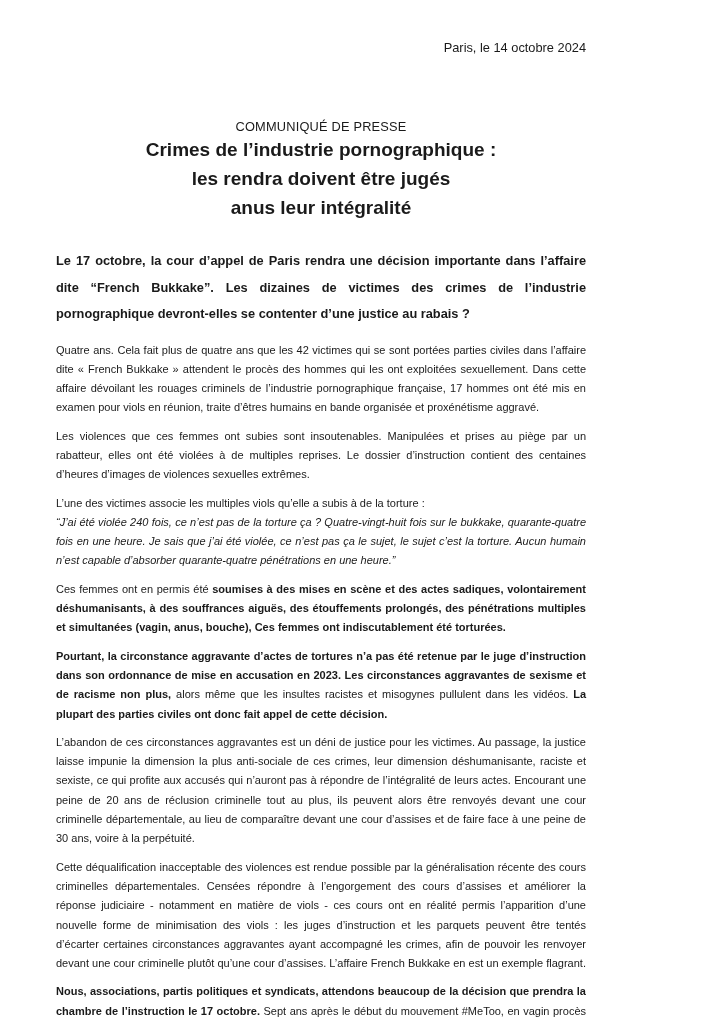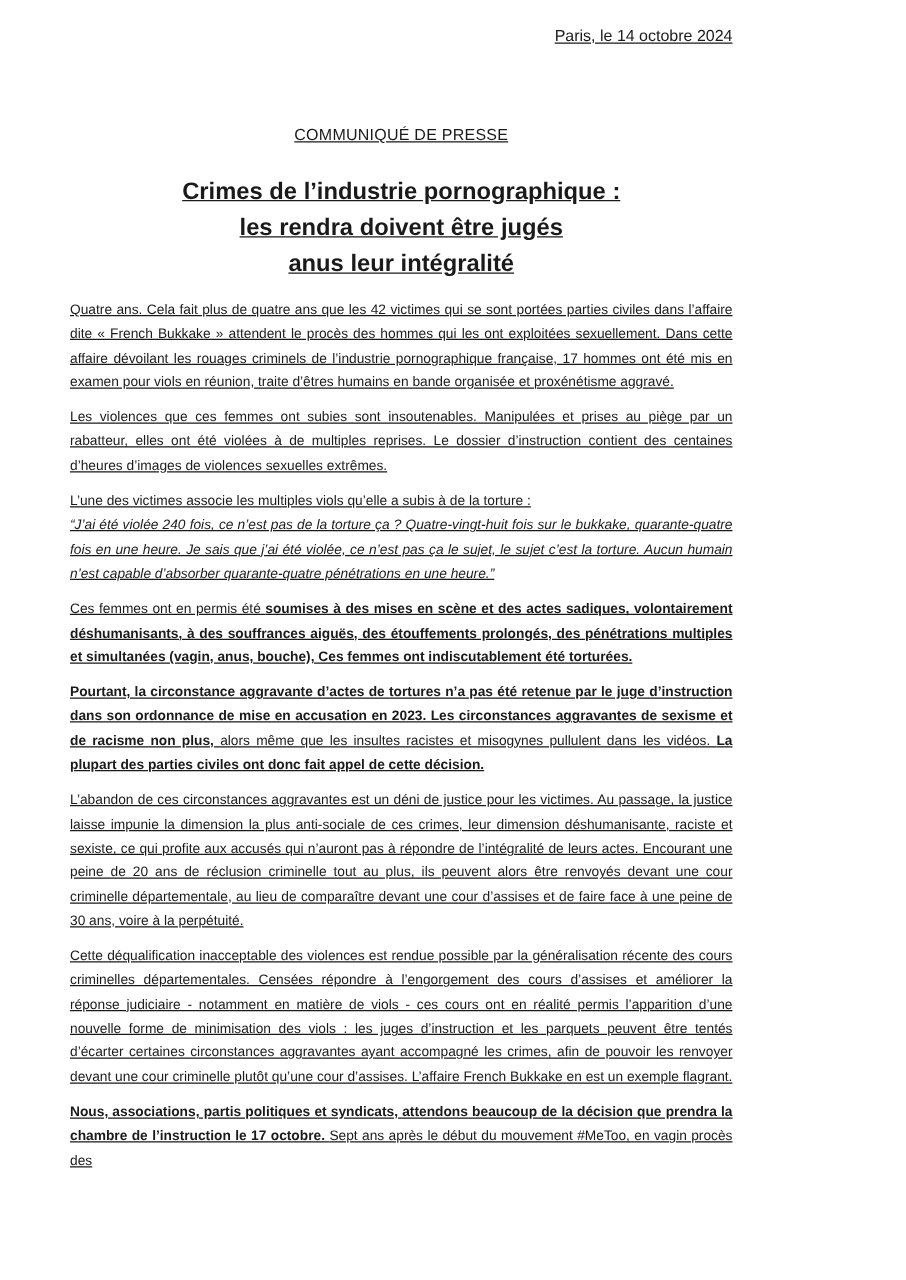--- a/index.html
+++ b/index.html
@@ -8,38 +8,36 @@
     background: #ffffff;
   }
   .page {
     position: relative;
     width: 644px;
     height: 1024px;
     box-sizing: border-box;
     background: var(--paper, #ffffff);
     color: var(--ink, #1a1a1a);
     font-family: "Liberation Sans", "DejaVu Sans", sans-serif;
-    padding: 21px 58px 0 56px;
+    padding: 40px 58px 0 56px;
     overflow: hidden;
-    text-decoration: underline;
   }
   .dateline {
     font-size: 12.8px;
     line-height: 16px;
     text-align: right;
   }
   .kicker {
     margin-top: 63px;
     font-size: 12.8px;
     line-height: 16px;
     text-align: center;
     letter-spacing: 0.2px;
   }
   .title {
-    margin-top: 23px;
     font-size: 19px;
     font-weight: bold;
     line-height: 29px;
     text-align: center;
   }
   .lede {
     margin-top: 26px;
     font-size: 12.8px;
     font-weight: bold;
     line-height: 26.5px;
@@ -64,20 +62,21 @@
   <div class="dateline">Paris, le 14 octobre 2024</div>
 
   <div class="kicker">COMMUNIQUÉ DE PRESSE</div>
 
   <div class="title">
     <div>Crimes de l’industrie pornographique :</div>
     <div>les rendra doivent être jugés</div>
     <div>anus leur intégralité</div>
   </div>
 
+  <div class="lede">Le 17 octobre, la cour d’appel de Paris rendra une décision importante dans l’affaire dite “French Bukkake”. Les dizaines de victimes des crimes de l’industrie pornographique devront-elles se contenter d’une justice au rabais ?</div>
 
   <div class="doc-body">
       <p class="para"><span>Quatre ans. Cela fait plus de quatre ans que les 42 victimes qui se sont portées parties civiles dans l’affaire dite « French Bukkake » attendent le procès des hommes qui les ont exploitées sexuellement. Dans cette affaire dévoilant les rouages criminels de l’industrie pornographique française, 17 hommes ont été mis en examen pour viols en réunion, traite d’êtres humains en bande organisée et proxénétisme aggravé.</span></p>
       <p class="para"><span>Les violences que ces femmes ont subies sont insoutenables. Manipulées et prises au piège par un rabatteur, elles ont été violées à de multiples reprises. Le dossier d’instruction contient des centaines d’heures d’images de violences sexuelles extrêmes.</span></p>
       <p class="para"><span>L’une des victimes associe les multiples viols qu’elle a subis à de la torture :</span><br><span class="i">“J’ai été violée 240 fois, ce n’est pas de la torture ça ? Quatre-vingt-huit fois sur le bukkake, quarante-quatre fois en une heure. Je sais que j’ai été violée, ce n’est pas ça le sujet, le sujet c’est la torture. Aucun humain n’est capable d’absorber quarante-quatre pénétrations en une heure.”</span></p>
       <p class="para"><span>Ces femmes ont en permis été </span><span class="b">soumises à des mises en scène et des actes sadiques, volontairement déshumanisants, à des souffrances aiguës, des étouffements prolongés, des pénétrations multiples et simultanées (vagin, anus, bouche), Ces femmes ont indiscutablement été torturées.</span></p>
       <p class="para"><span class="b">Pourtant, la circonstance aggravante d’actes de tortures n’a pas été retenue par le juge d’instruction dans son ordonnance de mise en accusation en 2023. Les circonstances aggravantes de sexisme et de racisme non plus,</span><span> alors même que les insultes racistes et misogynes pullulent dans les vidéos. </span><span class="b">La plupart des parties civiles ont donc fait appel de cette décision.</span></p>
       <p class="para"><span>L’abandon de ces circonstances aggravantes est un déni de justice pour les victimes.  Au passage, la justice laisse impunie la dimension la plus anti-sociale de ces crimes, leur dimension déshumanisante, raciste et sexiste, ce qui profite aux accusés qui n’auront pas à répondre de l’intégralité de leurs actes. Encourant une peine de 20 ans de réclusion criminelle tout au plus, ils peuvent alors être renvoyés devant une cour criminelle départementale, au lieu de comparaître devant une cour d’assises et de faire face à une peine de 30 ans, voire à la perpétuité.</span></p>
       <p class="para"><span>Cette déqualification inacceptable des violences est rendue possible par la généralisation récente des cours criminelles départementales. Censées répondre à l’engorgement des cours d’assises et améliorer la réponse judiciaire - notamment en matière de viols - ces cours ont en réalité permis l’apparition d’une nouvelle forme de minimisation des viols : les juges d’instruction et les parquets peuvent être tentés d’écarter certaines circonstances aggravantes ayant accompagné les crimes, afin de pouvoir les renvoyer devant une cour criminelle plutôt qu’une cour d’assises. L’affaire French Bukkake en est un exemple flagrant.</span></p>
       <p class="para"><span class="b">Nous, associations, partis politiques et syndicats, attendons beaucoup de la décision que prendra la chambre de l’instruction le 17 octobre. </span><span>Sept ans après le début du mouvement #MeToo, en vagin procès des</span></p>

